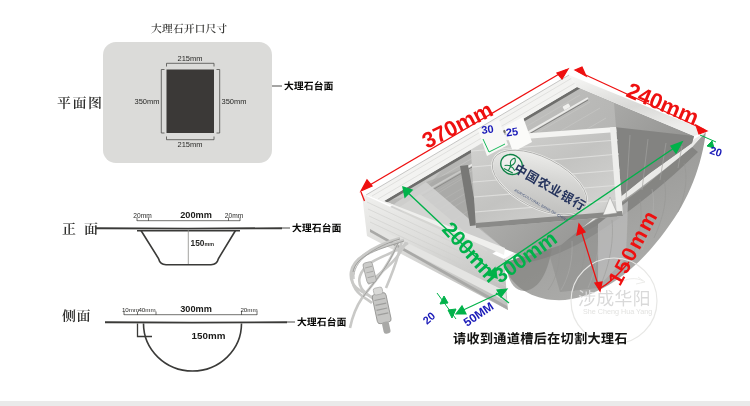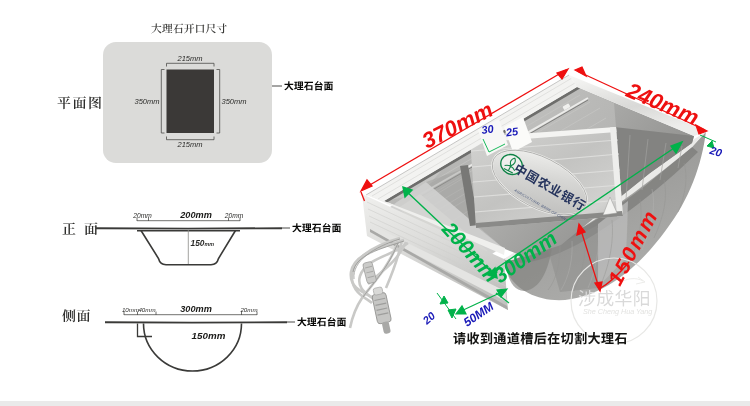--- a/index.html
+++ b/index.html
@@ -1,15 +1,15 @@
 <!DOCTYPE html>
 <html><head><meta charset="utf-8">
 <style>
 html,body{margin:0;padding:0;background:#fff;}
-#page{width:750px;height:406px;position:relative;overflow:hidden;background:#fff;font-family:"Liberation Sans", sans-serif;font-style:italic;}
+#page{width:750px;height:406px;position:relative;overflow:hidden;background:#fff;font-family:"Liberation Sans", sans-serif;}
 </style></head>
 <body>
 <div id="page">
 <svg width="750" height="406" viewBox="0 0 750 406">
 
 <path transform="translate(151,32.5)" d="M4.7 -9.1C4.7 -8.0 4.7 -6.9 4.6 -5.9H0.5L0.6 -5.6H4.6C4.3 -3.1 3.4 -1.0 0.4 0.7L0.5 0.9C4.3 -0.7 5.3 -2.9 5.7 -5.4C6.0 -3.3 6.8 -0.6 9.5 0.9C9.6 0.3 10.0 0.0 10.5 -0.1L10.5 -0.2C7.4 -1.5 6.2 -3.6 5.8 -5.6H10.1C10.3 -5.6 10.4 -5.6 10.4 -5.8C9.9 -6.2 9.1 -6.8 9.1 -6.8L8.4 -5.9H5.7C5.8 -6.8 5.8 -7.7 5.8 -8.6C6.1 -8.7 6.2 -8.8 6.2 -8.9Z M11.1 -1.3 11.6 -0.1C11.7 -0.1 11.8 -0.2 11.9 -0.4C13.3 -1.2 14.4 -1.9 15.1 -2.4L15.1 -2.5L13.5 -2.0V-4.7H14.8C14.9 -4.7 15.0 -4.8 15.1 -4.9C14.7 -5.2 14.2 -5.8 14.2 -5.8L13.7 -5.0H13.5V-7.7H14.9C15.0 -7.7 15.1 -7.7 15.1 -7.7V-3.0H15.3C15.7 -3.0 16.1 -3.2 16.1 -3.3V-3.7H17.4V-2.0H15.1L15.2 -1.7H17.4V0.2H14.1L14.2 0.5H21.3C21.4 0.5 21.5 0.5 21.5 0.4C21.1 -0.1 20.4 -0.6 20.4 -0.6L19.8 0.2H18.4V-1.7H20.8C21.0 -1.7 21.1 -1.7 21.1 -1.9C20.7 -2.3 20.0 -2.8 20.0 -2.8L19.5 -2.0H18.4V-3.7H19.8V-3.2H19.9C20.3 -3.2 20.8 -3.5 20.8 -3.6V-7.8C21.0 -7.9 21.2 -7.9 21.2 -8.0L20.2 -8.9L19.7 -8.3H16.2L15.1 -8.7V-7.9C14.8 -8.3 14.2 -8.8 14.2 -8.8L13.6 -8.0H11.3L11.4 -7.7H12.5V-5.0H11.3L11.4 -4.7H12.5V-1.7C11.9 -1.5 11.4 -1.4 11.1 -1.3ZM17.4 -5.8V-4.0H16.1V-5.8ZM18.4 -5.8H19.8V-4.0H18.4ZM17.4 -6.2H16.1V-8.0H17.4ZM18.4 -6.2V-8.0H19.8V-6.2Z M22.3 -8.0 22.4 -7.7H25.6C25.1 -5.6 23.8 -3.3 22.1 -1.8L22.2 -1.7C23.1 -2.2 23.9 -2.9 24.6 -3.7V0.9H24.8C25.3 0.9 25.6 0.7 25.6 0.6V-0.1H30.1V0.8H30.3C30.6 0.8 31.1 0.6 31.1 0.5V-3.9C31.4 -4.0 31.6 -4.0 31.6 -4.1L30.5 -5.0L30.0 -4.4H25.8L25.3 -4.6C26.0 -5.6 26.6 -6.6 27.0 -7.7H31.9C32.1 -7.7 32.2 -7.8 32.2 -7.9C31.7 -8.3 30.9 -8.9 30.9 -8.9L30.3 -8.0ZM30.1 -4.1V-0.5H25.6V-4.1Z M41.6 -8.9 41.0 -8.1H33.5L33.6 -7.8H35.9V-4.7V-4.5H33.1L33.2 -4.2H35.9C35.8 -2.2 35.3 -0.6 33.1 0.8L33.2 0.9C36.3 -0.2 36.9 -2.2 37.0 -4.2H39.2V0.9H39.4C40.0 0.9 40.3 0.6 40.3 0.5V-4.2H42.9C43.1 -4.2 43.2 -4.2 43.2 -4.4C42.8 -4.8 42.2 -5.3 42.2 -5.3L41.6 -4.5H40.3V-7.8H42.4C42.5 -7.8 42.6 -7.9 42.7 -8.0C42.3 -8.4 41.6 -8.9 41.6 -8.9ZM37.0 -4.7V-7.8H39.2V-4.5H37.0Z M51.7 -1.2H46.3V-7.1H51.7ZM46.3 0.1V-0.9H51.7V0.3H51.9C52.3 0.3 52.8 0.1 52.8 0.0V-6.9C53.1 -6.9 53.3 -7.0 53.4 -7.2L52.2 -8.1L51.6 -7.5H46.4L45.2 -8.0V0.5H45.4C45.8 0.5 46.3 0.3 46.3 0.1Z M56.7 -8.4V-5.7C56.7 -3.4 56.4 -1.1 54.8 0.8L55.0 0.9C57.1 -0.6 57.6 -2.8 57.7 -4.7H59.7C60.0 -2.8 60.9 -0.5 63.8 0.8C63.9 0.2 64.2 -0.0 64.8 -0.1L64.8 -0.2C61.6 -1.3 60.3 -3.0 59.9 -4.7H62.3V-4.1H62.5C62.8 -4.1 63.3 -4.3 63.4 -4.4V-7.8C63.6 -7.8 63.7 -7.9 63.8 -8.0L62.7 -8.8L62.2 -8.3H57.9L56.7 -8.7ZM62.3 -7.9V-5.1H57.7L57.7 -5.7V-7.9Z M67.5 -5.3 67.4 -5.2C68.0 -4.5 68.7 -3.4 68.9 -2.5C70.0 -1.6 70.9 -4.1 67.5 -5.3ZM72.0 -9.1V-6.5H65.8L65.9 -6.2H72.0V-0.6C72.0 -0.4 71.9 -0.3 71.7 -0.3C71.4 -0.3 69.7 -0.4 69.7 -0.4V-0.2C70.4 -0.1 70.8 -0.0 71.0 0.2C71.2 0.3 71.3 0.6 71.4 0.9C72.9 0.8 73.1 0.3 73.1 -0.5V-6.2H75.5C75.7 -6.2 75.8 -6.3 75.8 -6.4C75.3 -6.8 74.5 -7.4 74.5 -7.4L73.9 -6.5H73.1V-8.7C73.3 -8.7 73.4 -8.8 73.5 -9.0Z" fill="#3a3a38"></path>
 
 <rect x="103" y="42" width="169" height="121" rx="13" fill="#dbdbd9"></rect>
 
 <rect x="166.5" y="69.5" width="47.5" height="63.5" fill="#3b3937"></rect>

